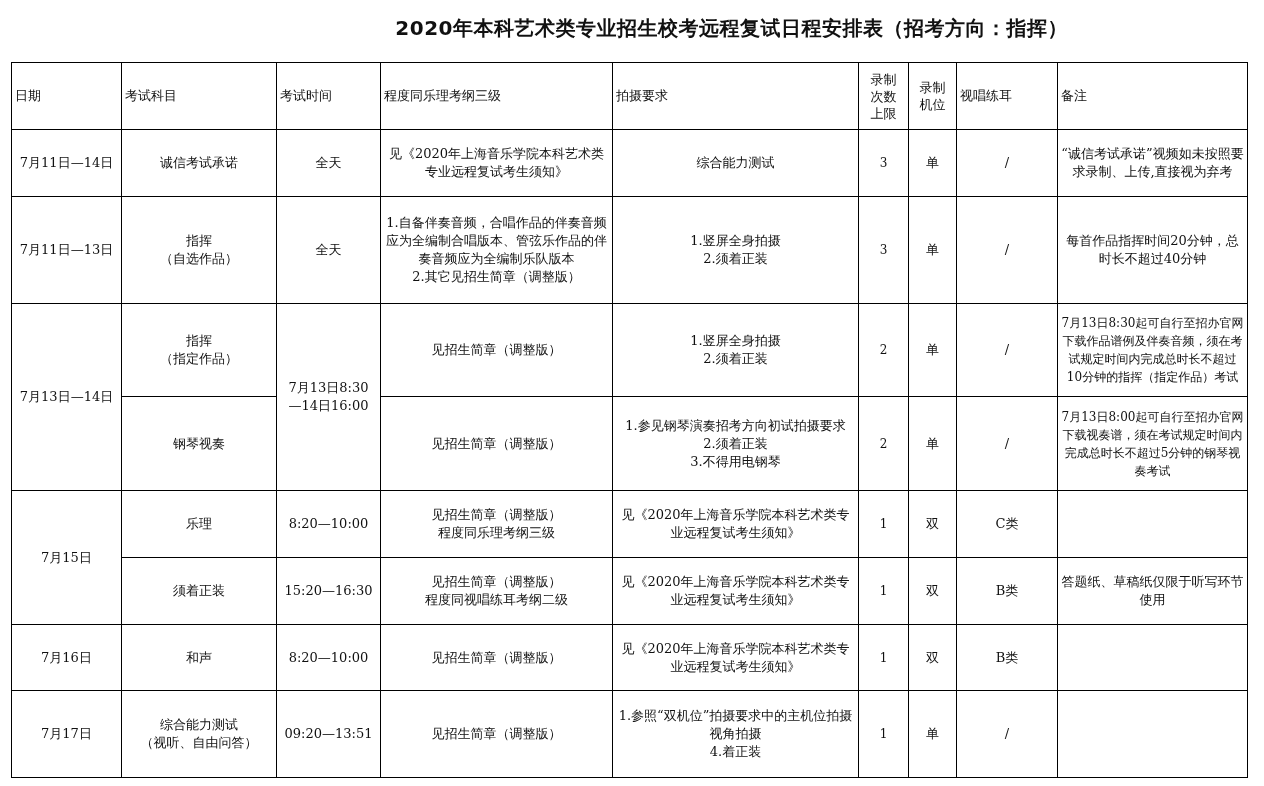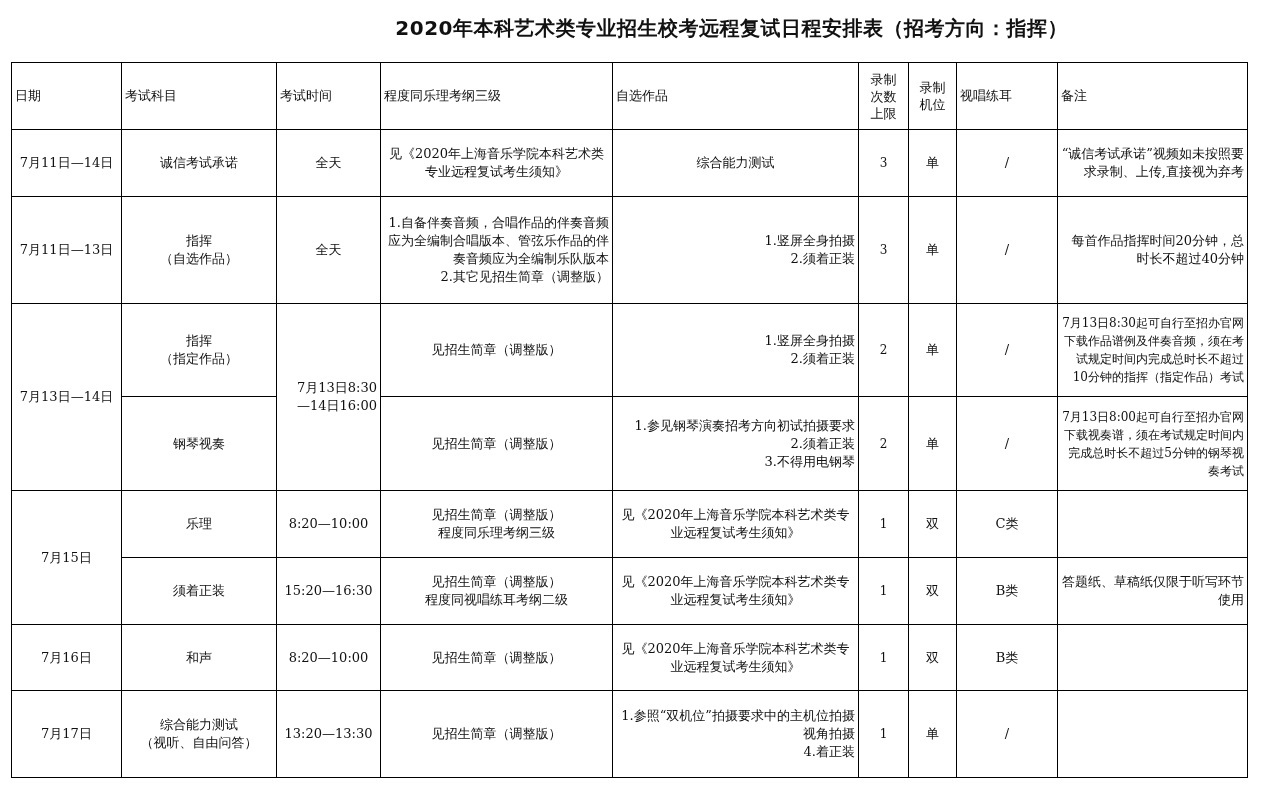--- a/index.html
+++ b/index.html
@@ -4,21 +4,21 @@
 <style>
   html, body { margin: 0; padding: 0; background: #ffffff; }
   body { width: 1264px; height: 786px; position: relative; overflow: hidden;
          font-family: "DejaVu Serif", "Liberation Serif", serif; color: #111; }
   .title { position: absolute; top: 15px; left: 0; width: 1068px; text-align: right;
            font-size: 20px; font-family: "DejaVu Sans", "Liberation Sans", sans-serif; font-weight: bold; letter-spacing: 0.5px; }
   table { position: absolute; top: 62px; left: 11px; border-collapse: collapse; table-layout: fixed; width: 1236px; }
   td, th { border: 1.5px solid #000; font-size: 13px; line-height: 18px; padding: 0 3px; vertical-align: middle; overflow: hidden; }
   th { font-weight: normal; font-family: "DejaVu Sans", "Liberation Sans", sans-serif; font-size: 13px; text-align: left; }
   .c { text-align: center; }
-  .l { text-align: right; white-space: pre-line; }
+  .l { text-align: center; white-space: pre-line; }
   .cpre { text-align: center; white-space: pre-line; }
   .small { font-size: 12px; }
 </style>
 </head>
 <body>
 
 <div class="title">2020年本科艺术类专业招生校考远程复试日程安排表（招考方向：指挥）</div>
 
 <table>
   <colgroup>
@@ -31,21 +31,21 @@
       <col style="width:48px">
       <col style="width:101px">
       <col style="width:190px">
   </colgroup>
   <thead>
     <tr style="height:67px">
       <th>日期</th>
       <th>考试科目</th>
       <th>考试时间</th>
       <th>程度同乐理考纲三级</th>
-      <th>自选作品</th>
+      <th>拍摄要求</th>
       <th class="cpre" style="line-height:17px">录制
 次数
 上限</th>
       <th class="cpre" style="line-height:17px">录制
 机位</th>
       <th>视唱练耳</th>
       <th>备注</th>
     </tr>
   </thead>
   <tbody>
@@ -138,21 +138,21 @@
       <td class="c small">1</td>
       <td class="c">双</td>
       <td class="c">B类</td>
       <td class="l"></td>
     </tr>
 
     <tr style="height:87px">
       <td class="c">7月17日</td>
       <td class="cpre">综合能力测试
 （视听、自由问答）</td>
-      <td class="c">13:20—13:30</td>
+      <td class="c">09:20—13:51</td>
       <td class="c">见招生简章（调整版）</td>
       <td class="l">1.参照“双机位”拍摄要求中的主机位拍摄视角拍摄
 4.着正装</td>
       <td class="c small">1</td>
       <td class="c">单</td>
       <td class="c">/</td>
       <td class="l"></td>
     </tr>
   </tbody>
 </table>

